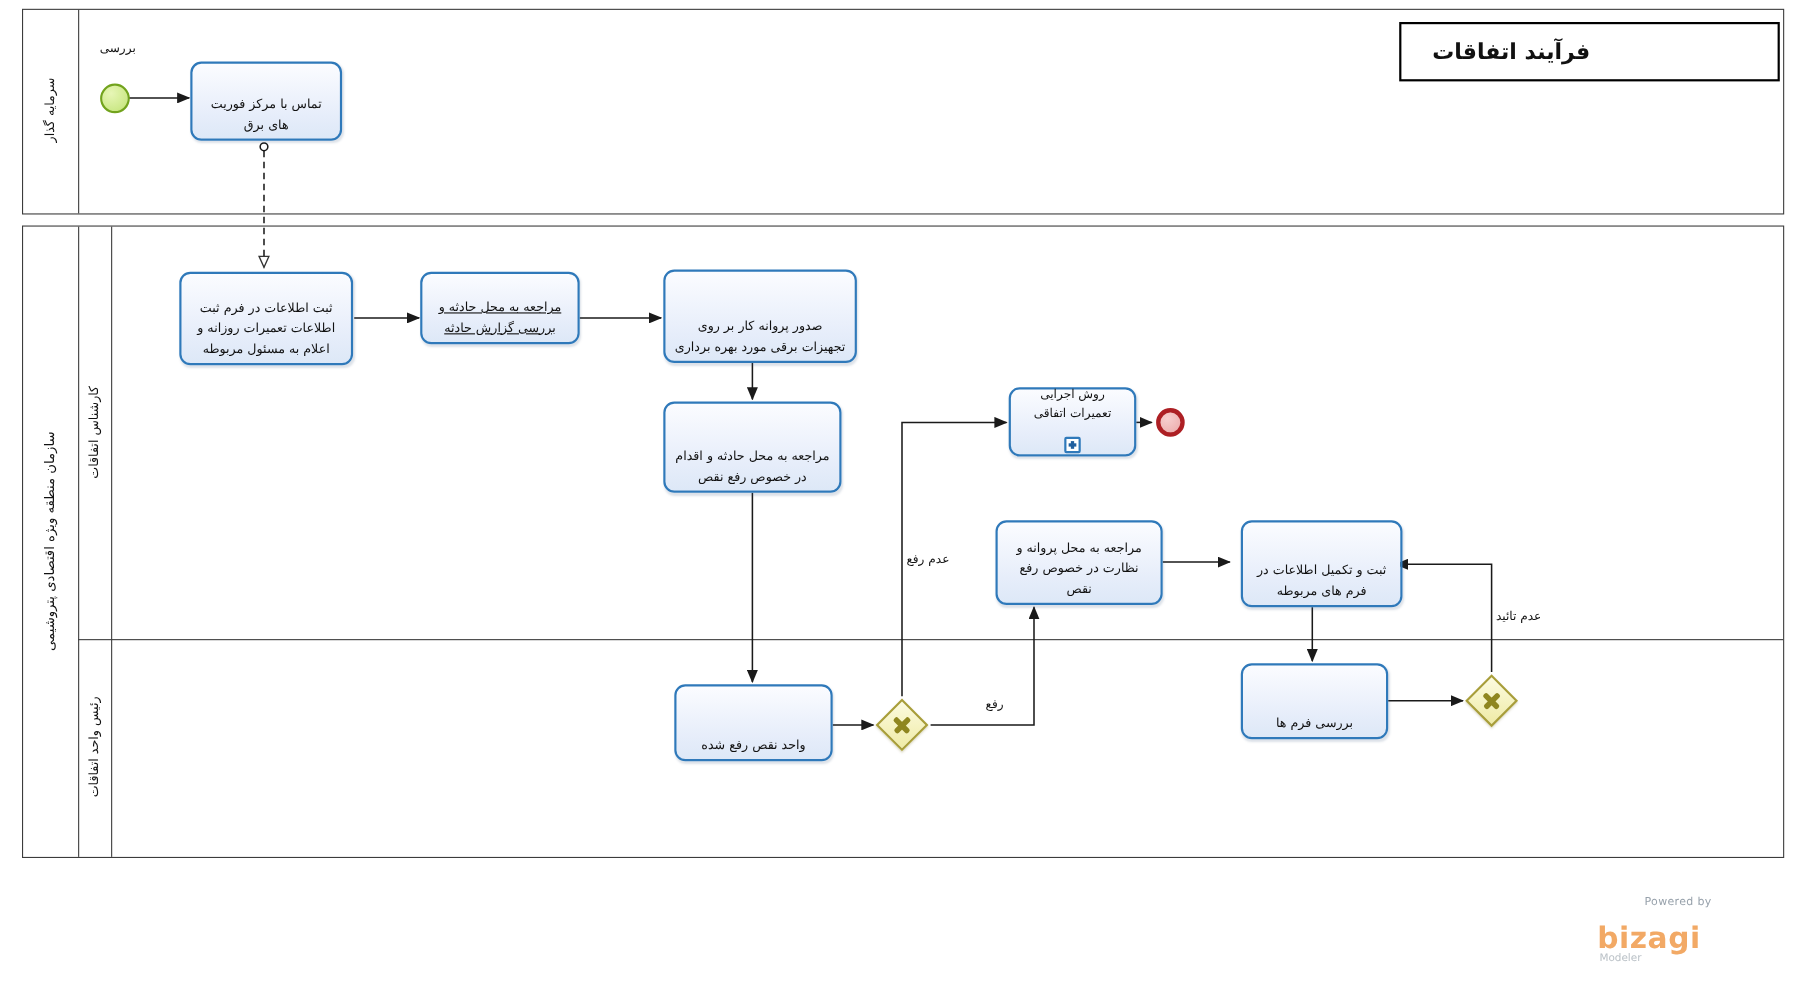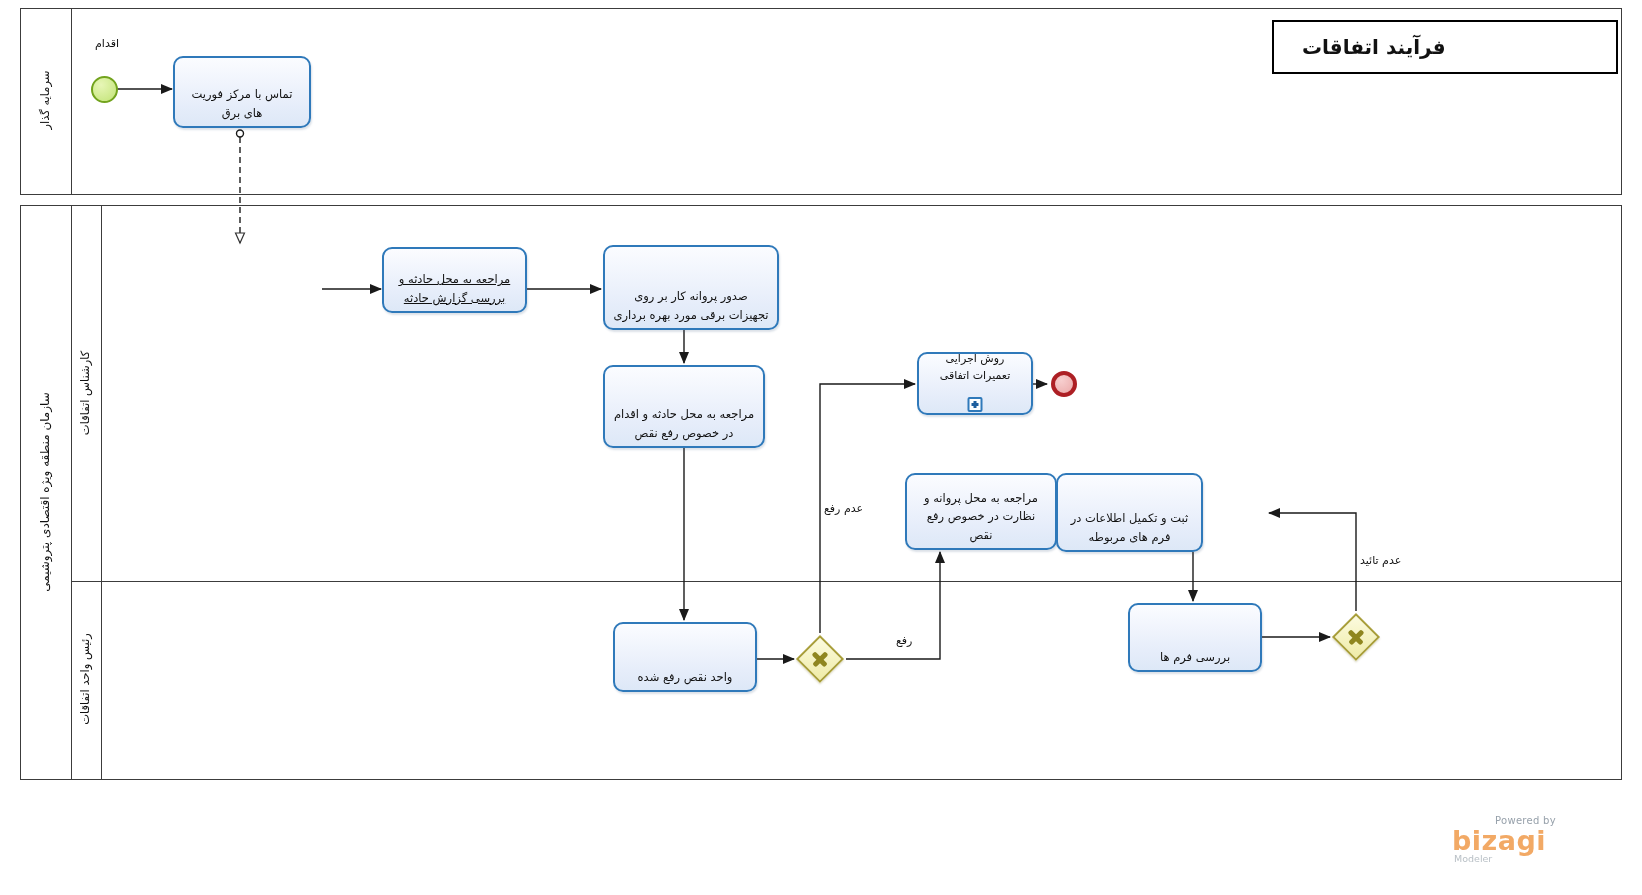--- a/index.html
+++ b/index.html
@@ -41,21 +41,21 @@
            box-shadow:1px 1px 2px rgba(120,110,30,.25);}
   .gw-x{position:absolute;left:0;top:0;right:0;bottom:0;}
   .gw-x::before{content:"";position:absolute;left:50%;top:50%;width:18px;height:5px;margin:-2.5px 0 0 -9px;
                 background:#8f861f;border-radius:2px;}
   .gw-x::after{content:"";position:absolute;left:50%;top:50%;width:5px;height:18px;margin:-9px 0 0 -2.5px;
                background:#8f861f;border-radius:2px;}
   .flow-label{position:absolute;font-size:11px;direction:rtl;white-space:nowrap;z-index:4;color:#111;}
   
   .brand{position:absolute;left:1452px;top:816px;width:104px;z-index:5;line-height:1;}
   .brand .powered{font-size:10px;color:#97a1ab;text-align:right;letter-spacing:.3px;}
-  .brand .logo{font-size:27px;font-weight:bold;color:#f2a965;letter-spacing:.5px;margin-top:1px;}
+  .brand .logo{font-size:27px;font-weight:bold;color:#f2a965;letter-spacing:.5px;margin-top:14px;}
   .brand .modeler{font-size:9.5px;color:#b9c0c6;margin:0 0 0 2px;}
 </style>
 </head>
 <body>
 
 <div class="stage">
 
   <div class="pool" style="left:20px;top:8px;width:1600px;height:185px;">
     <div class="pool-label-cell"></div>
   </div>
@@ -96,27 +96,30 @@
       <path d="M1033 384 L1047 384" marker-end="url(#arr)"></path>
       <path d="M846 659 L940 659 L940 552" marker-end="url(#arr)"></path>
       <path d="M1057 511 L1118 511" marker-end="url(#arr)"></path>
       <path d="M1193 552 L1193 601" marker-end="url(#arr)"></path>
       <path d="M1262 637 L1330 637" marker-end="url(#arr)"></path>
       <path d="M1356 611 L1356 513 L1269 513" marker-end="url(#arr)"></path>
     </g>
   </svg>
 
   <div class="event start" style="left:91px;top:76px;"></div>
-  <div class="flow-label" style="left:82px;top:37px;width:50px;text-align:center;">اقدام</div>
+  <div class="flow-label" style="left:82px;top:37px;width:50px;text-align:center;">بررسی</div>
   <div class="event end" style="left:1051px;top:371px;"></div>
 
   <div class="task" style="left:173px;top:56px;width:138px;height:72px;">
     <span>تماس با مرکز فوریت های برق</span>
   </div>
 
+  <div class="task" style="left:163px;top:247px;width:158px;height:85px;">
+    <span>ثبت اطلاعات در فرم ثبت اطلاعات تعمیرات روزانه و اعلام به مسئول مربوطه</span>
+  </div>
 
   <div class="task" style="left:382px;top:247px;width:145px;height:66px;text-decoration:underline;">
     <span>مراجعه به محل حادثه و بررسی گزارش حادثه</span>
   </div>
 
   <div class="task" style="left:603px;top:245px;width:176px;height:85px;">
     <span>صدور پروانه کار بر روی تجهیزات برقی مورد بهره برداری</span>
   </div>
 
   <div class="task" style="left:603px;top:365px;width:162px;height:83px;">
@@ -129,21 +132,21 @@
 
   <div class="task subprocess" style="left:917px;top:352px;width:116px;height:63px;font-size:11px;">
     <span>روش اجرایی تعمیرات اتفاقی</span>
     <span class="plus-box"></span>
   </div>
 
   <div class="task" style="left:905px;top:473px;width:152px;height:77px;">
     <span>مراجعه به محل پروانه و نظارت در خصوص رفع نقص</span>
   </div>
 
-  <div class="task" style="left:1056px;top:473px;width:147px;height:79px;">
+  <div class="task" style="left:1128px;top:473px;width:147px;height:79px;">
     <span>ثبت و تکمیل اطلاعات در فرم های مربوطه</span>
   </div>
 
   <div class="task" style="left:1128px;top:603px;width:134px;height:69px;">
     <span>بررسی فرم ها</span>
   </div>
 
   <div class="gateway" style="left:803px;top:642px;">
     <span class="gw-x"></span>
   </div>

